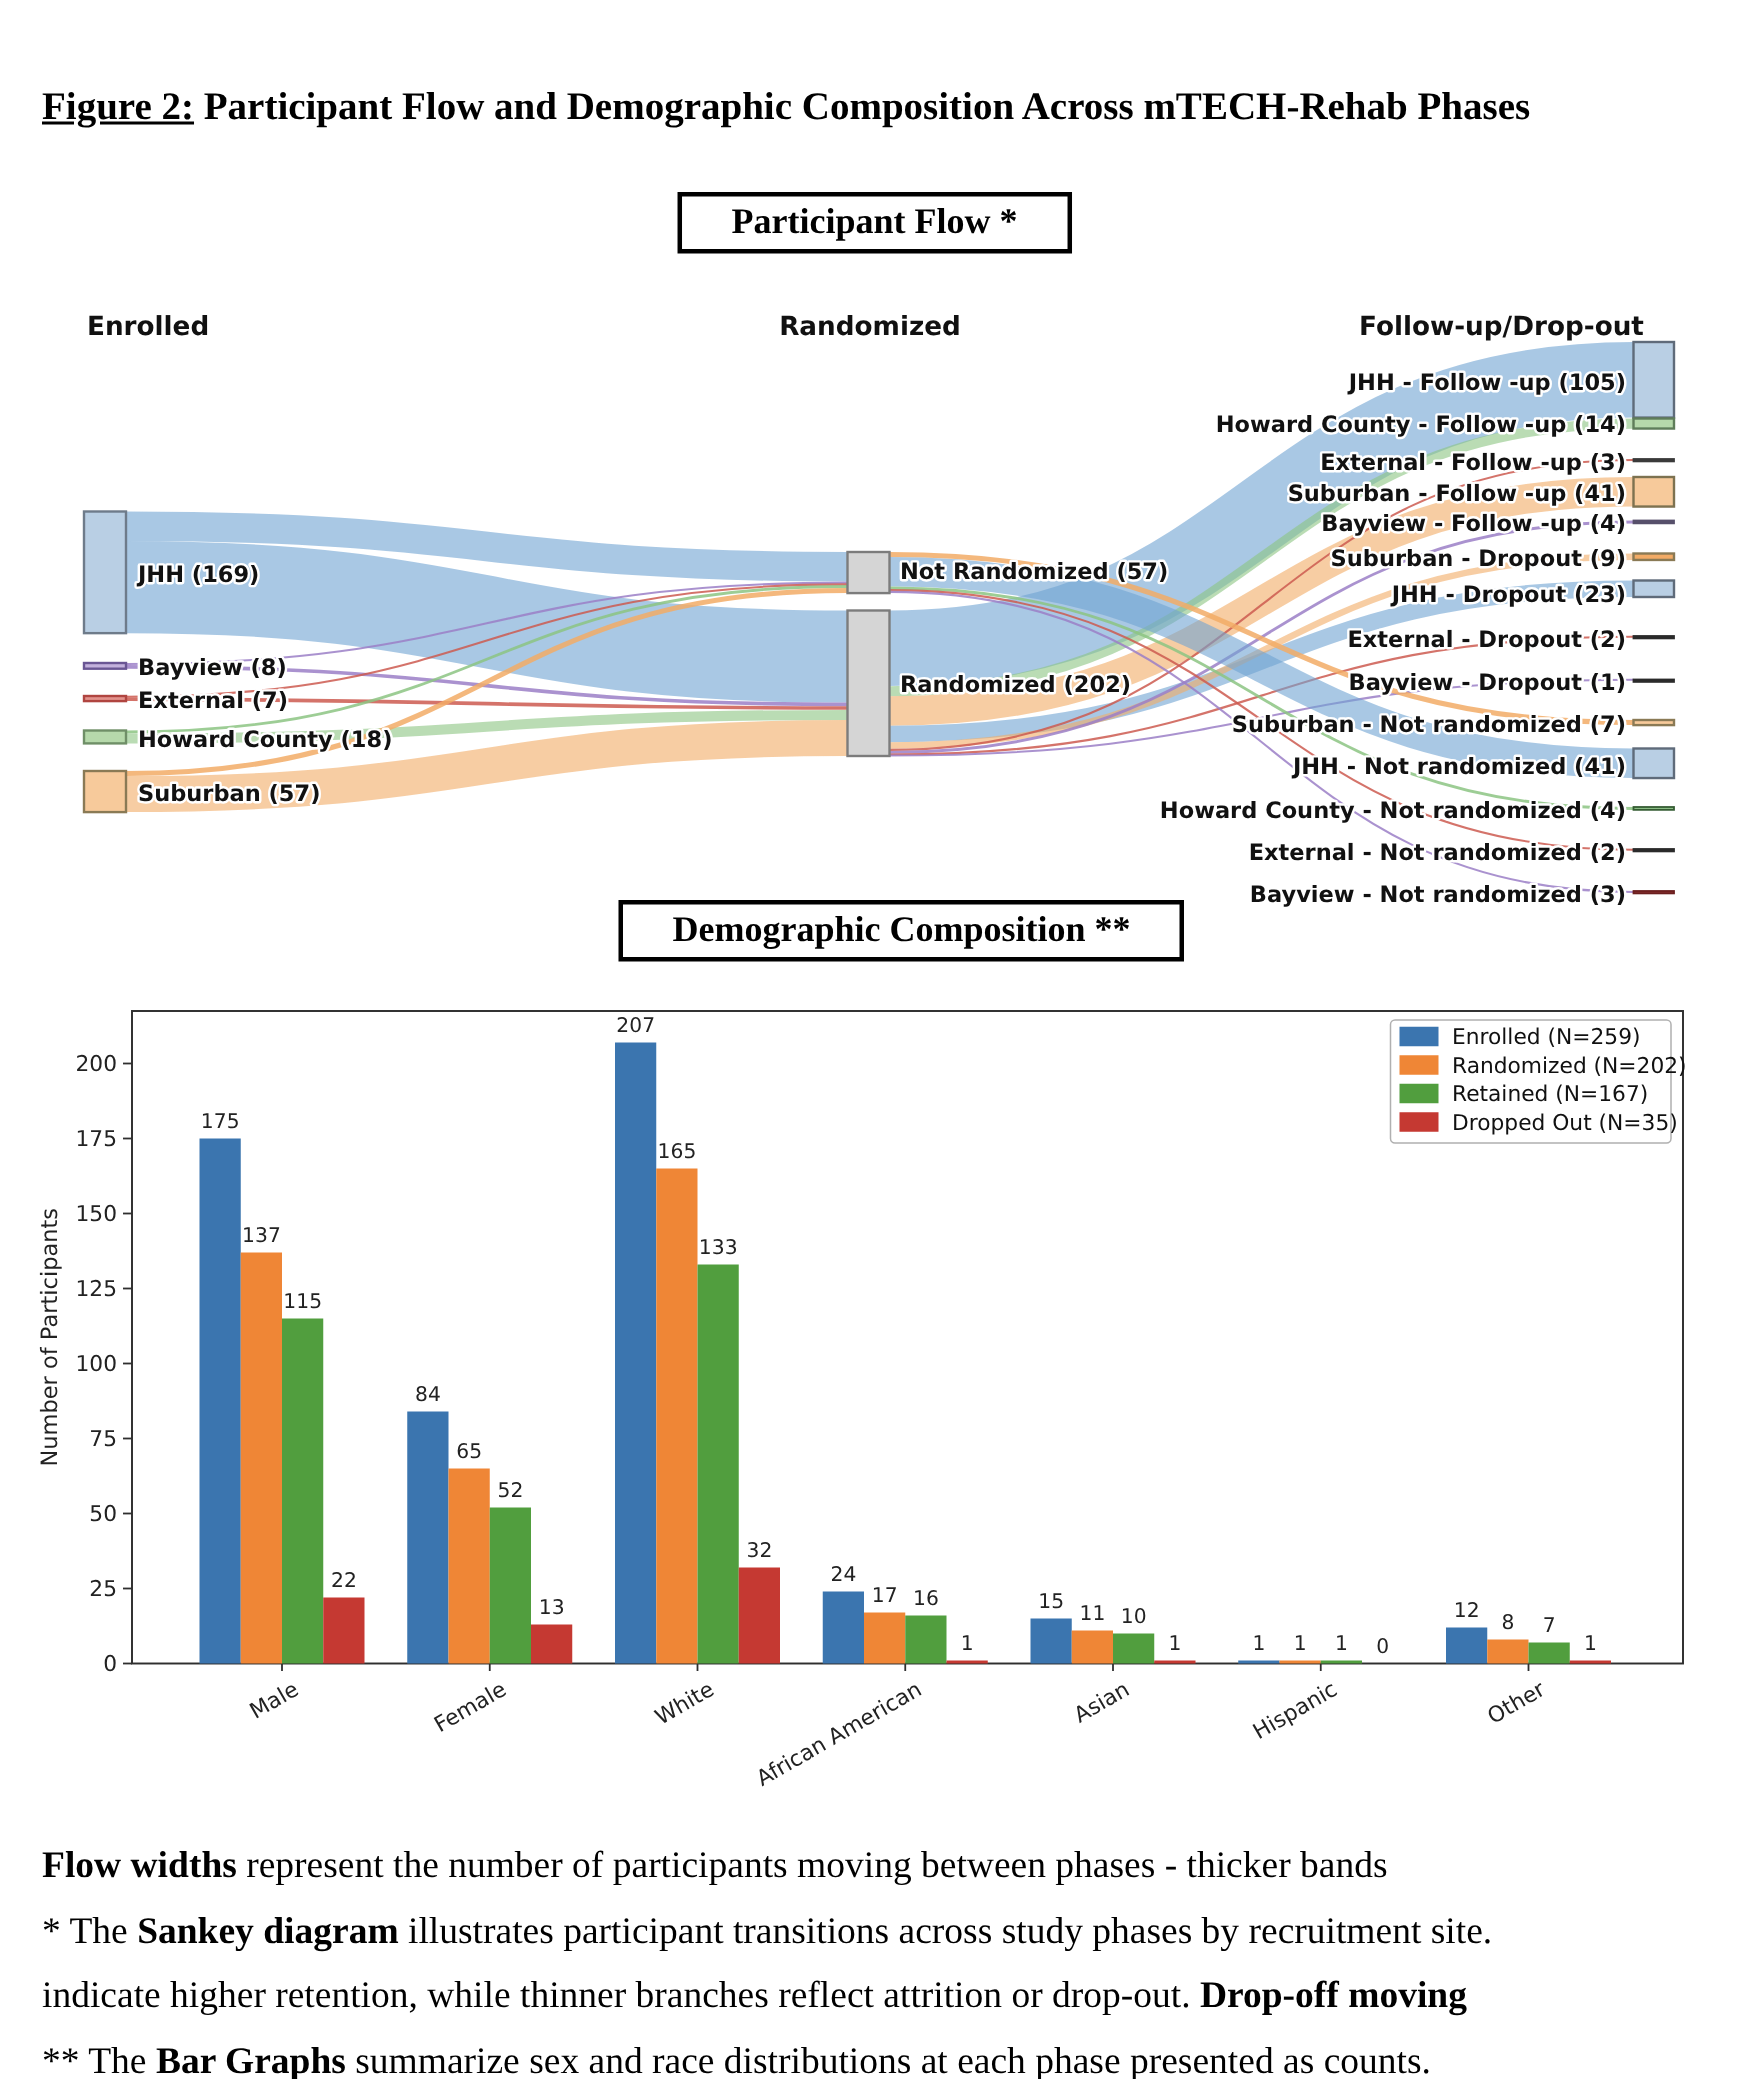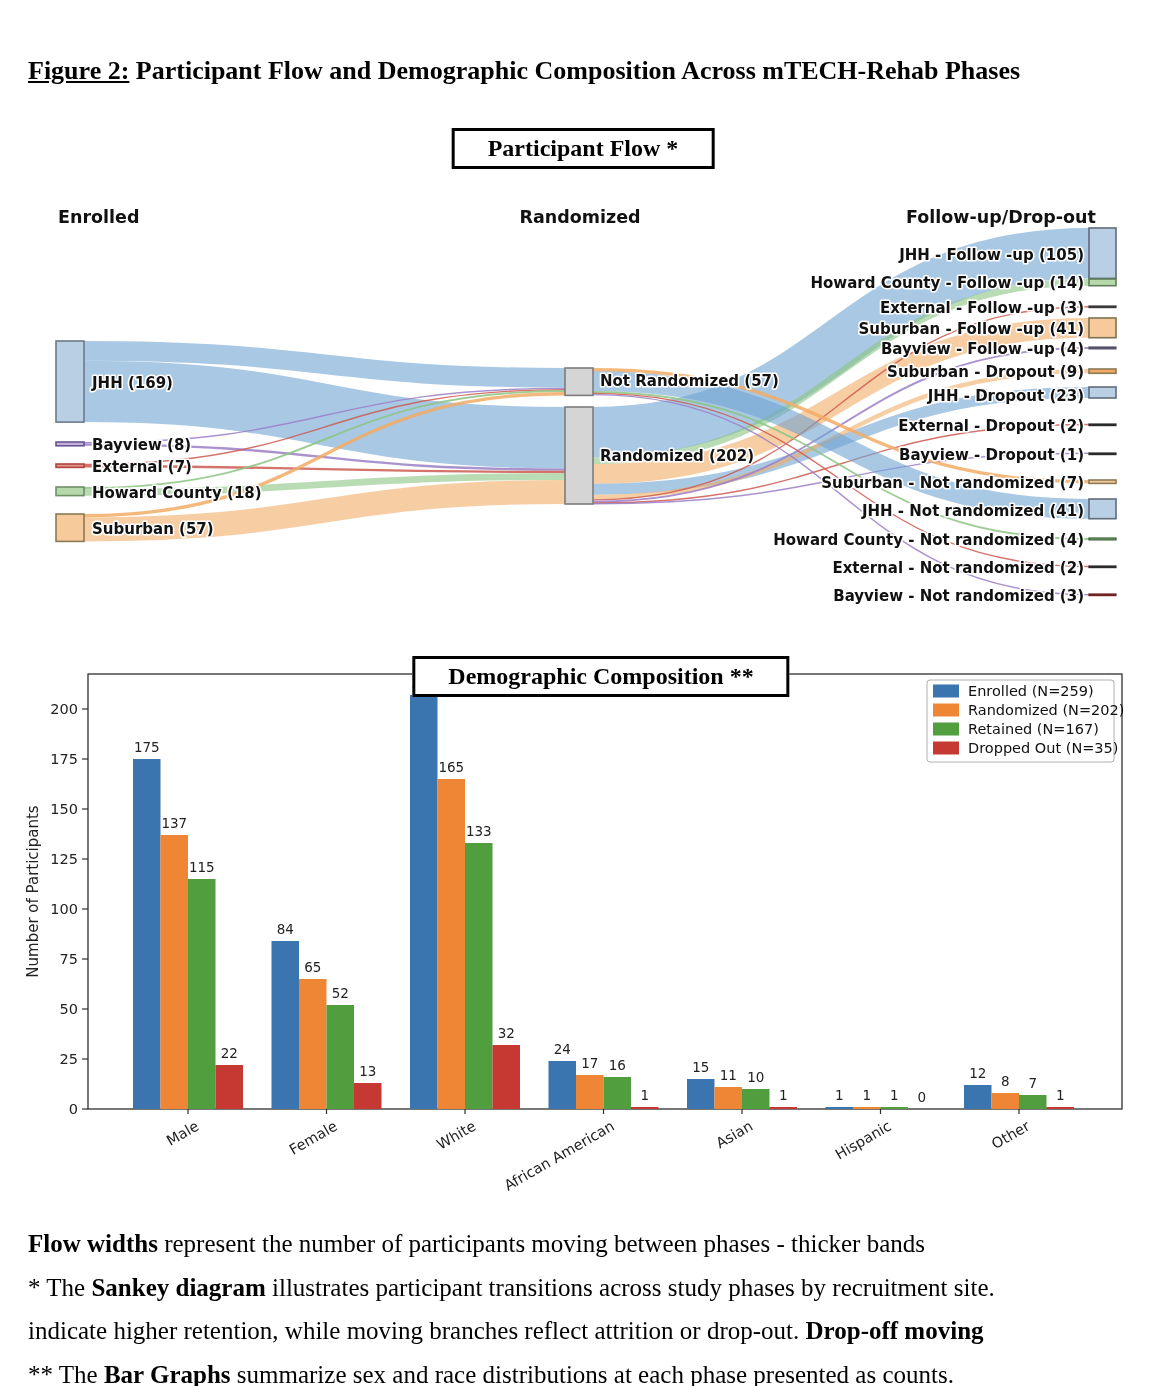--- a/index.html
+++ b/index.html
@@ -4,21 +4,21 @@
 <style>
   html,body{margin:0;padding:0;background:#fff;}
   .page{position:relative;width:1158px;height:1386px;background:#ffffff;overflow:hidden;
         font-family:"Liberation Serif",serif;margin-top:32px;}
   .fig-title{position:absolute;left:28px;top:24px;font-size:26px;font-weight:bold;color:#000;
              white-space:nowrap;}
   .fig-title .fig-label{text-decoration:underline;}
   .box-label{position:absolute;border:3px solid #000;padding:4px 33px;font-size:24px;
              font-weight:bold;color:#000;background:#fff;white-space:nowrap;}
   #pf-box{top:96px;left:583px;transform:translateX(-50%);}
-  #demo-box{top:624px;left:601px;transform:translateX(-50%);}
+  #demo-box{top:568px;left:601px;transform:translateX(-50%);}
   svg{position:absolute;left:0;}
   #sankey-svg{top:0;}
   #bar-svg{top:600px;}
   .snk-label{font-family:"DejaVu Sans","Liberation Sans",sans-serif;font-weight:bold;
              font-size:15px;fill:#111;stroke:#ffffff;stroke-width:3.2px;paint-order:stroke;
              stroke-linejoin:round;}
   .snk-header{font-family:"DejaVu Sans","Liberation Sans",sans-serif;font-weight:bold;
               font-size:17.5px;fill:#111;}
   .bc-tick{font-family:"DejaVu Sans","Liberation Sans",sans-serif;font-size:14.5px;fill:#222;}
   .bc-val{font-family:"DejaVu Sans","Liberation Sans",sans-serif;font-size:13.5px;fill:#222;}
@@ -215,17 +215,17 @@
       <text x="968" y="121" text-anchor="start" class="bc-leg">Dropped Out (N=35)</text>
     </svg>
 
   <div class="box-label" id="demo-box">
     <span>Demographic Composition **</span>
   </div>
 
   <div class="caption">
       <div class="cap-line"><span class="cap-bold">Flow widths</span><span> represent the number of participants moving between phases - thicker bands</span></div>
       <div class="cap-line"><span>* The </span><span class="cap-bold">Sankey diagram</span><span> illustrates participant transitions across study phases by recruitment site.</span></div>
-      <div class="cap-line"><span>indicate higher retention, while moving branches reflect attrition or drop-out. </span><span class="cap-bold">Drop-off moving</span></div>
+      <div class="cap-line"><span>indicate higher retention, while thinner branches reflect attrition or drop-out. </span><span class="cap-bold">Drop-off moving</span></div>
       <div class="cap-line"><span>** The </span><span class="cap-bold">Bar Graphs</span><span> summarize sex and race distributions at each phase presented as counts.</span></div>
     </div>
 
 </div>
 
 </body></html>

